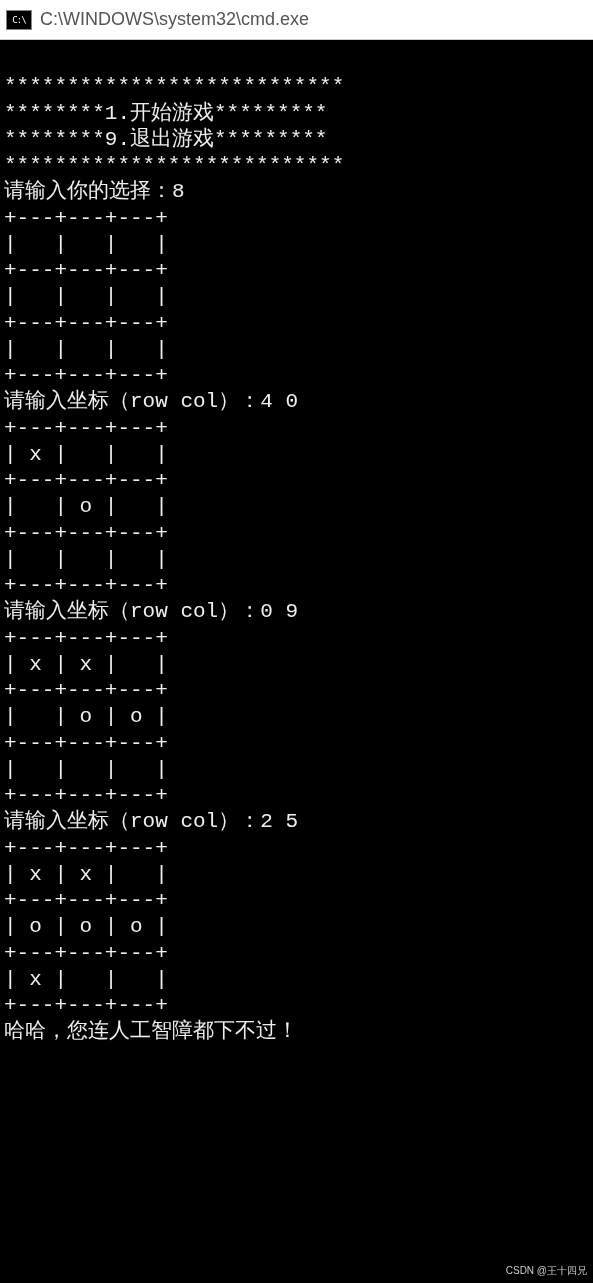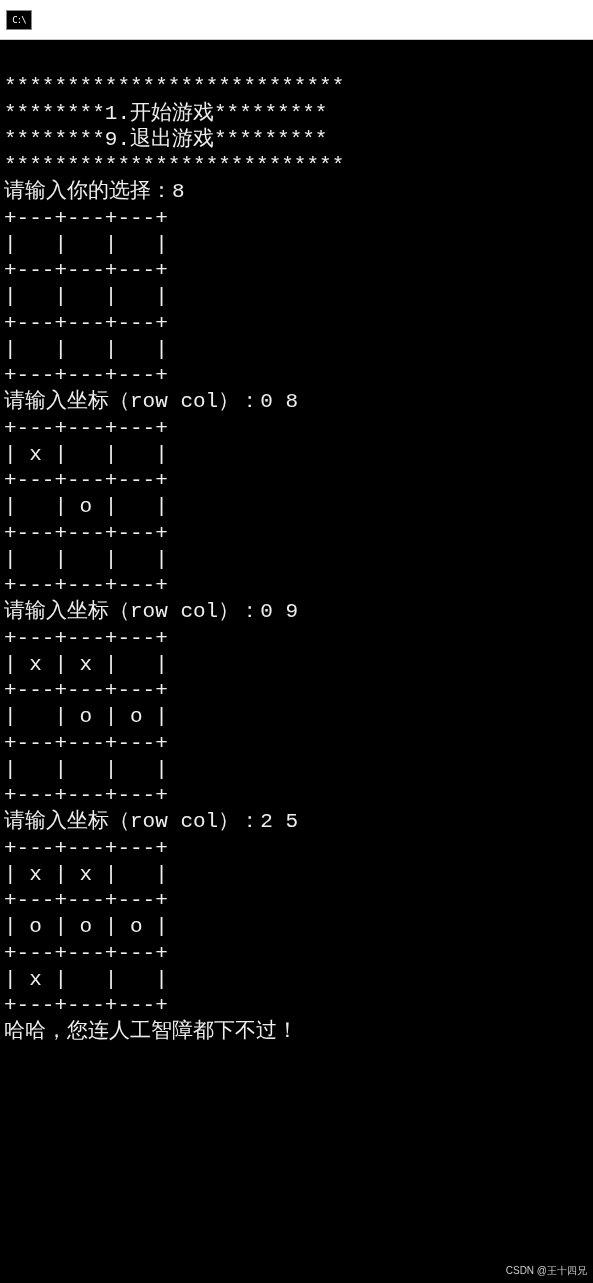--- a/index.html
+++ b/index.html
@@ -64,36 +64,37 @@
       font-size: 10px;
       font-family: "Microsoft YaHei", sans-serif;
       white-space: nowrap;
     }
   </style>
 </head>
 <body>
 
 <div class="title-bar">
   <div class="cmd-icon"></div>
+  <div class="title-text">C:\WINDOWS\system32\cmd.exe</div>
 </div>
 
 <div class="terminal">
 <span>***************************</span>
 <span>********1.开始游戏*********</span>
 <span>********9.退出游戏*********</span>
 <span>***************************</span>
 <span>请输入你的选择：8</span>
 <span>+---+---+---+</span>
 <span>|   |   |   |</span>
 <span>+---+---+---+</span>
 <span>|   |   |   |</span>
 <span>+---+---+---+</span>
 <span>|   |   |   |</span>
 <span>+---+---+---+</span>
-<span>请输入坐标（row col）：0 8</span>
+<span>请输入坐标（row col）：4 0</span>
 <span>+---+---+---+</span>
 <span>| x |   |   |</span>
 <span>+---+---+---+</span>
 <span>|   | o |   |</span>
 <span>+---+---+---+</span>
 <span>|   |   |   |</span>
 <span>+---+---+---+</span>
 <span>请输入坐标（row col）：0 9</span>
 <span>+---+---+---+</span>
 <span>| x | x |   |</span>

